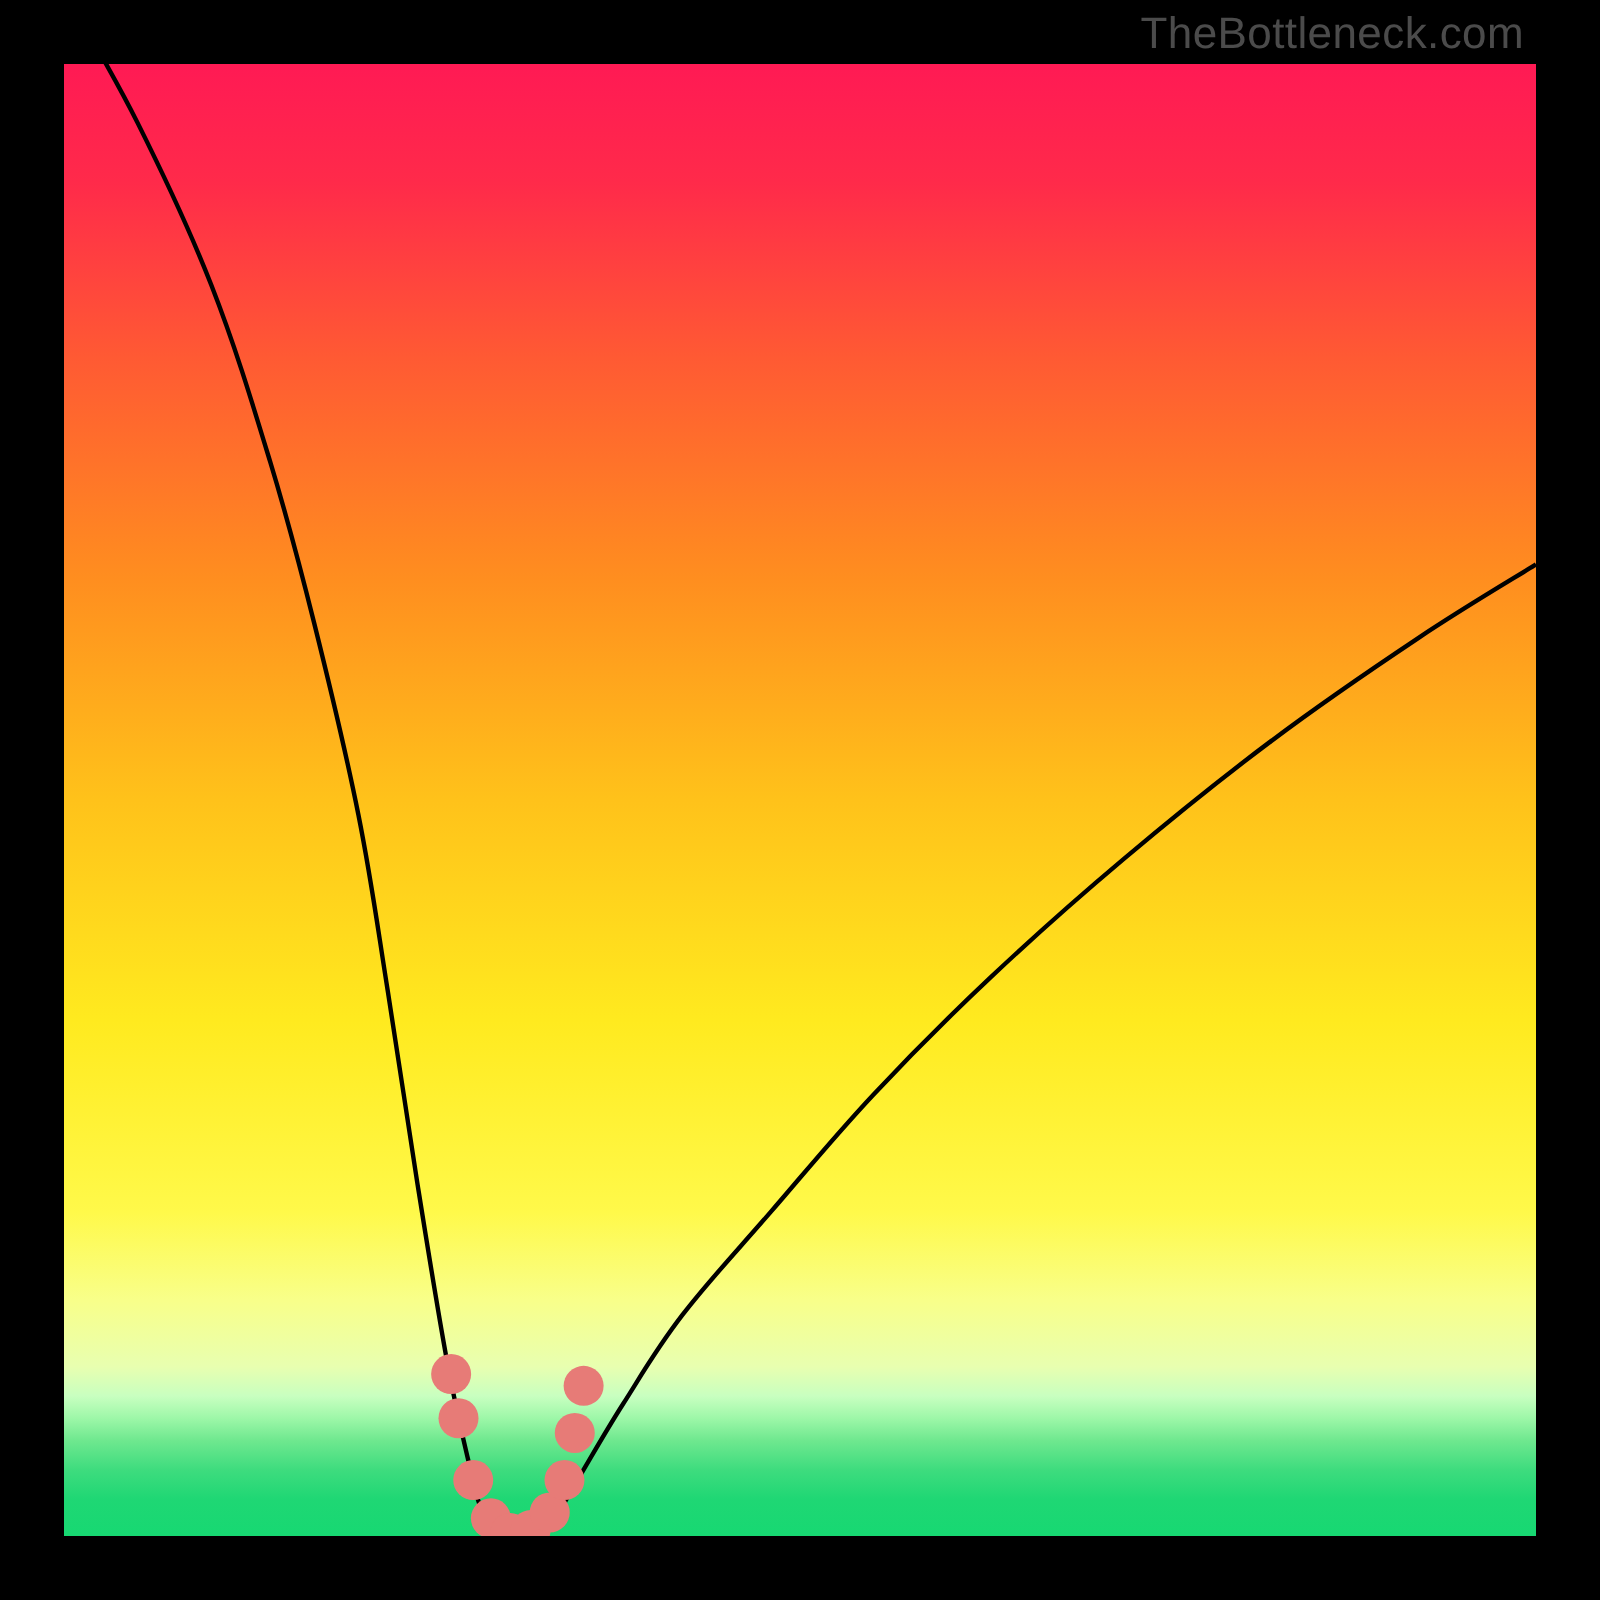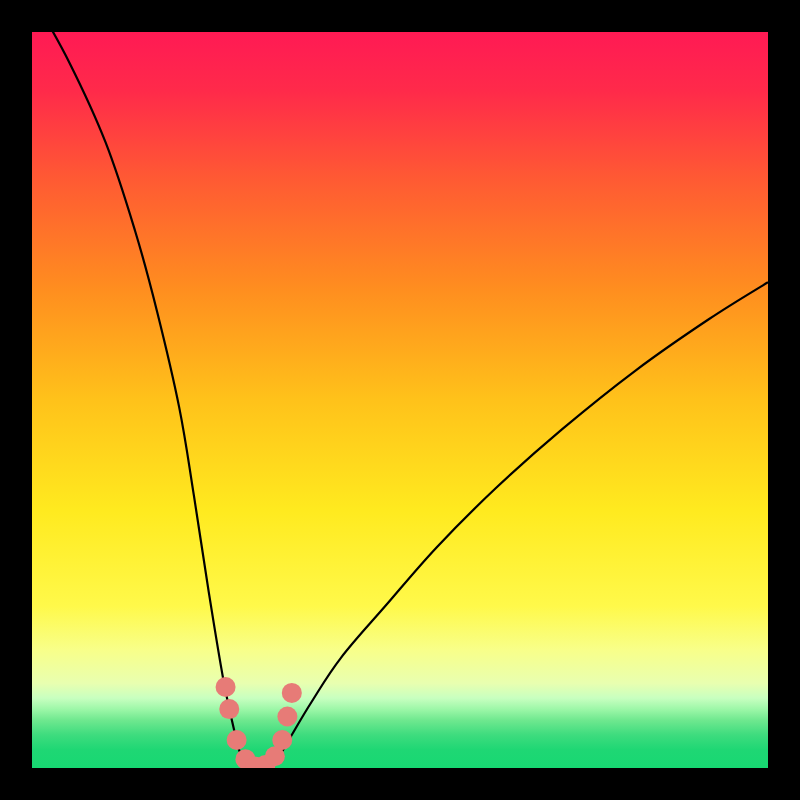--- a/index.html
+++ b/index.html
@@ -84,13 +84,14 @@
           <circle cx="213.44" cy="727.17" r="10" fill="#e77b77" stroke="#e77b77" stroke-width="0"></circle>
           <circle cx="223.01" cy="734.53" r="10" fill="#e77b77" stroke="#e77b77" stroke-width="0"></circle>
           <circle cx="233.31" cy="733.06" r="10" fill="#e77b77" stroke="#e77b77" stroke-width="0"></circle>
           <circle cx="242.88" cy="724.22" r="10" fill="#e77b77" stroke="#e77b77" stroke-width="0"></circle>
           <circle cx="250.24" cy="708.03" r="10" fill="#e77b77" stroke="#e77b77" stroke-width="0"></circle>
           <circle cx="255.39" cy="684.48" r="10" fill="#e77b77" stroke="#e77b77" stroke-width="0"></circle>
           <circle cx="259.81" cy="660.93" r="10" fill="#e77b77" stroke="#e77b77" stroke-width="0"></circle>
         </g>
     </svg>
   </div>
+  <div class="watermark">TheBottleneck.com</div>
 </div>
 
 </body></html>

